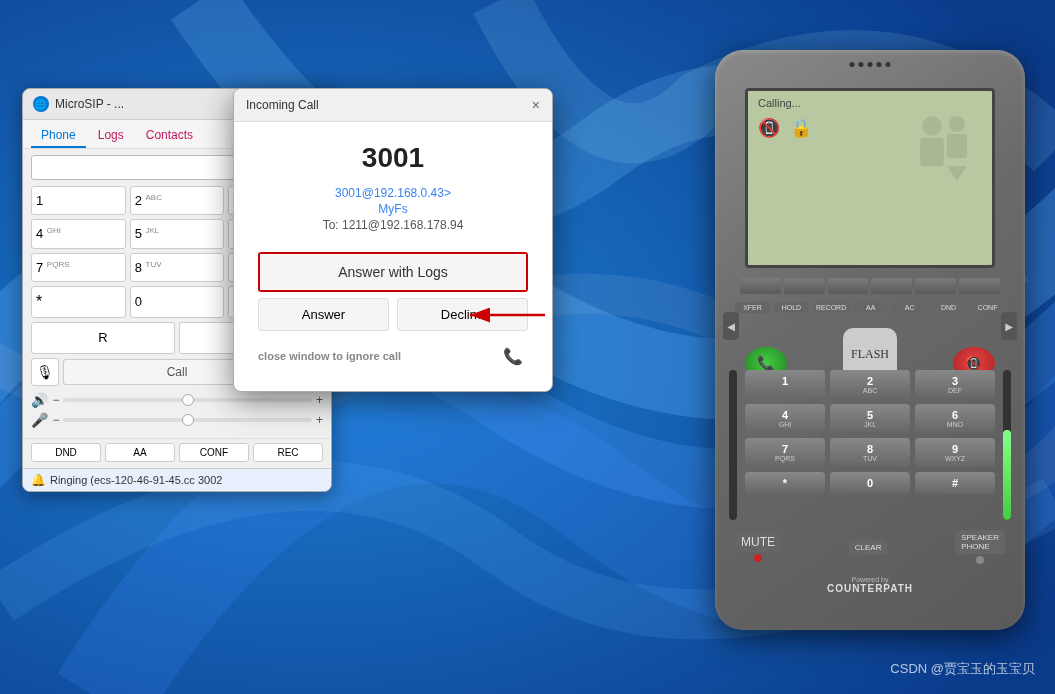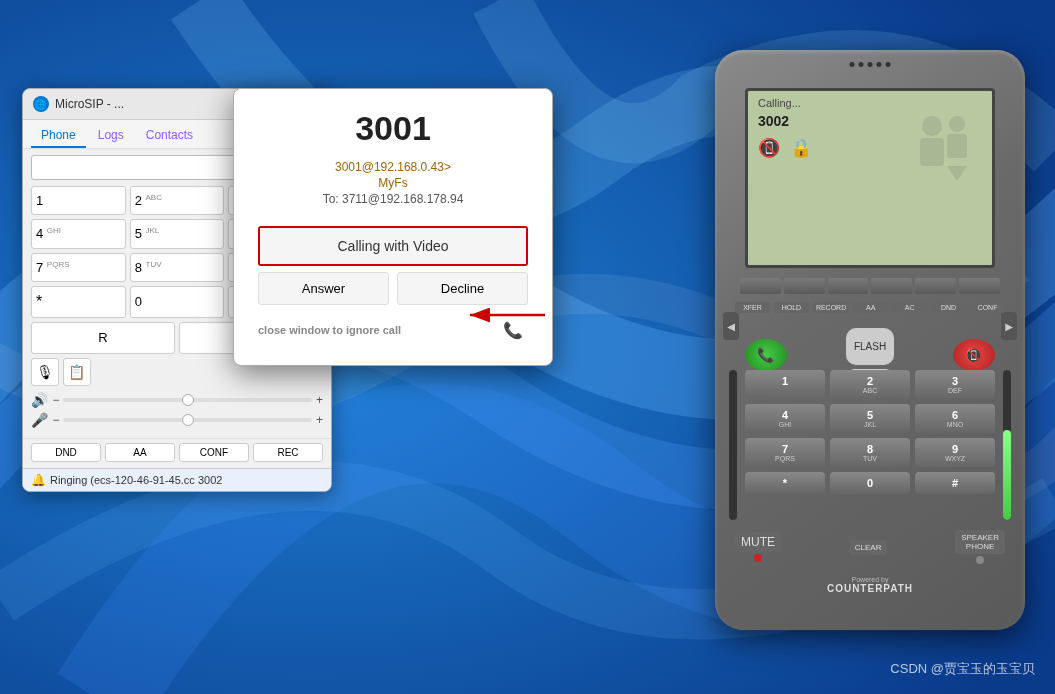--- a/index.html
+++ b/index.html
@@ -100,21 +100,21 @@
       display: flex;
       background: #f5f5f5;
       border-bottom: 1px solid #ddd;
       padding: 4px 8px 0;
       gap: 2px;
     }
     .tab-item {
       padding: 4px 10px;
       font-size: 12px;
       cursor: pointer;
-      color: #8b5cf6;
+      color: #be185d;
       border-bottom: 2px solid transparent;
     }
     .tab-item.active {
       border-bottom: 2px solid #0078d4;
       color: #0078d4;
     }
 
     
     .dialpad-area {
       padding: 6px 8px;
@@ -297,28 +297,28 @@
       font-size: 14px;
       color: #666;
       background: none;
       border: none;
     }
     .dialog-body {
       padding: 20px 24px 16px;
       text-align: center;
     }
     .caller-number {
-      font-size: 34px;
+      font-size: 28px;
       font-weight: bold;
       color: #222;
       margin-bottom: 12px;
     }
     .caller-sip {
       font-size: 12px;
-      color: #a16207;
+      color: #3b82f6;
       margin-bottom: 2px;
       text-align: center;
     }
     .caller-to {
       font-size: 12px;
       color: #555;
       margin-bottom: 20px;
     }
 
     
@@ -559,24 +559,25 @@
     }
     .flash-redial {
       display: flex;
       flex-direction: column;
       align-items: center;
       gap: 4px;
     }
     .flash-btn {
       background: #ccc;
       border-radius: 10px;
-      padding: 13px 8px;
-      font-size: 10px;
+      padding: 19px 8px;
+      font-size: 12px;
       color: #333;
       cursor: pointer;
+      font-family: Liberation Serif, serif;
     }
     .redial-btn {
       background: #ccc;
       border-radius: 10px;
       padding: 2px 8px;
       font-size: 8px;
       color: #333;
       cursor: pointer;
     }
 
@@ -788,20 +789,21 @@
       <button class="dial-key special">#</button>
     </div>
 
     <div class="dial-row-bottom">
       <button class="dial-r">R</button>
       <button class="dial-plus">+</button>
     </div>
 
     <div class="call-row">
       <button class="icon-btn-sm">🎙</button>
+      <button class="call-btn">Call</button>
       <button class="icon-btn-sm">📋</button>
     </div>
 
     <div class="volume-row">
       <span class="vol-icon">🔊</span>
       <span class="vol-minus">−</span>
       <div class="vol-slider">
         <div class="vol-thumb"></div>
       </div>
       <span class="vol-plus">+</span>
@@ -824,28 +826,32 @@
     <button class="bottom-btn">REC</button>
   </div>
 
   <div class="status-bar">
     <span class="status-icon">🔔</span>
     <span>Ringing (ecs-120-46-91-45.cc 3002</span>
   </div>
 </div>
 
 <div class="incoming-dialog">
+  <div class="dialog-titlebar">
+    <span class="dialog-title-text">Incoming Call</span>
+    <button class="dialog-close">×</button>
+  </div>
   <div class="dialog-body">
     <div class="caller-number">3001</div>
     <div class="caller-sip">3001@192.168.0.43&gt;</div>
     <div class="caller-sip">MyFs</div>
-    <div class="caller-to">To: 3711@192.168.178.94</div>
+    <div class="caller-to">To: 1211@192.168.178.94</div>
 
     <div class="highlight-box">
-      <button class="answer-video-btn">Calling with Video</button>
+      <button class="answer-video-btn">Answer with Logs</button>
     </div>
 
     <div class="action-row">
       <button class="answer-btn">Answer</button>
       <button class="decline-btn">Decline</button>
     </div>
 
     <div class="dialog-footer">
       <span class="ignore-text">close window to ignore call</span>
       <button class="phone-icon-btn">📞</button>
@@ -873,21 +879,20 @@
       <div class="top-dot"></div>
       <div class="top-dot"></div>
       <div class="top-dot"></div>
     </div>
 
     <div class="nav-left">◀</div>
     <div class="nav-right">▶</div>
 
     <div class="device-screen">
       <div class="screen-calling">Calling...</div>
-      <div class="screen-number">3002</div>
       <div class="screen-icons">
         <span style="font-size:18px;">📵</span>
         <span style="font-size:18px;">🔒</span>
       </div>
 
       <div class="screen-people">
         <svg width="70" height="80" viewBox="0 0 70 80" opacity="0.4">
 
           <circle cx="20" cy="20" r="10" fill="#444"></circle>
           <rect x="8" y="32" width="24" height="28" rx="4" fill="#444"></rect>
@@ -985,21 +990,21 @@
       <div class="vol-fill"></div>
     </div>
 
     <div class="device-bottom">
       <div class="mute-speaker-row">
         <div style="text-align:center;">
           <div class="mute-btn">MUTE</div>
           <div class="mute-dot"></div>
         </div>
         <div class="clear-btn">CLEAR</div>
-        <div style="text-align:center;">
+        <div style="">
           <div class="speaker-btn">SPEAKER<br>PHONE</div>
           <div class="speaker-dot"></div>
         </div>
       </div>
     </div>
 
     <div class="counterpath-logo">
       <div class="powered-by">Powered by</div>
       <div class="brand-name">COUNTERPATH</div>
     </div>

